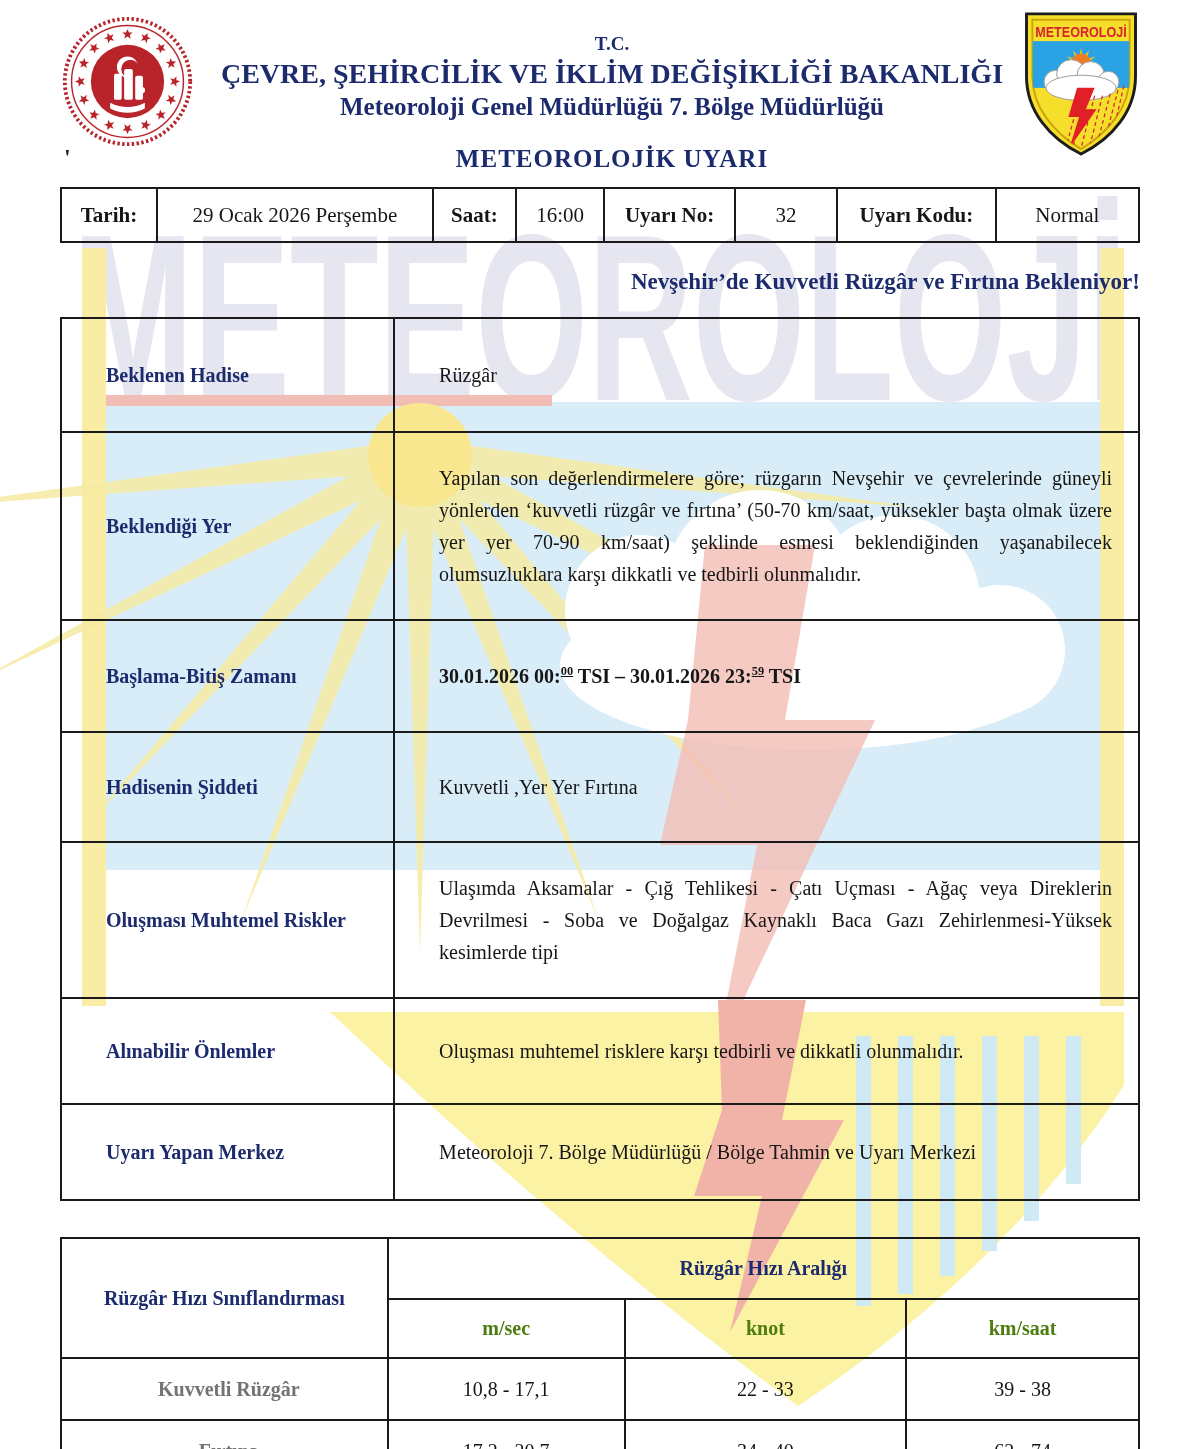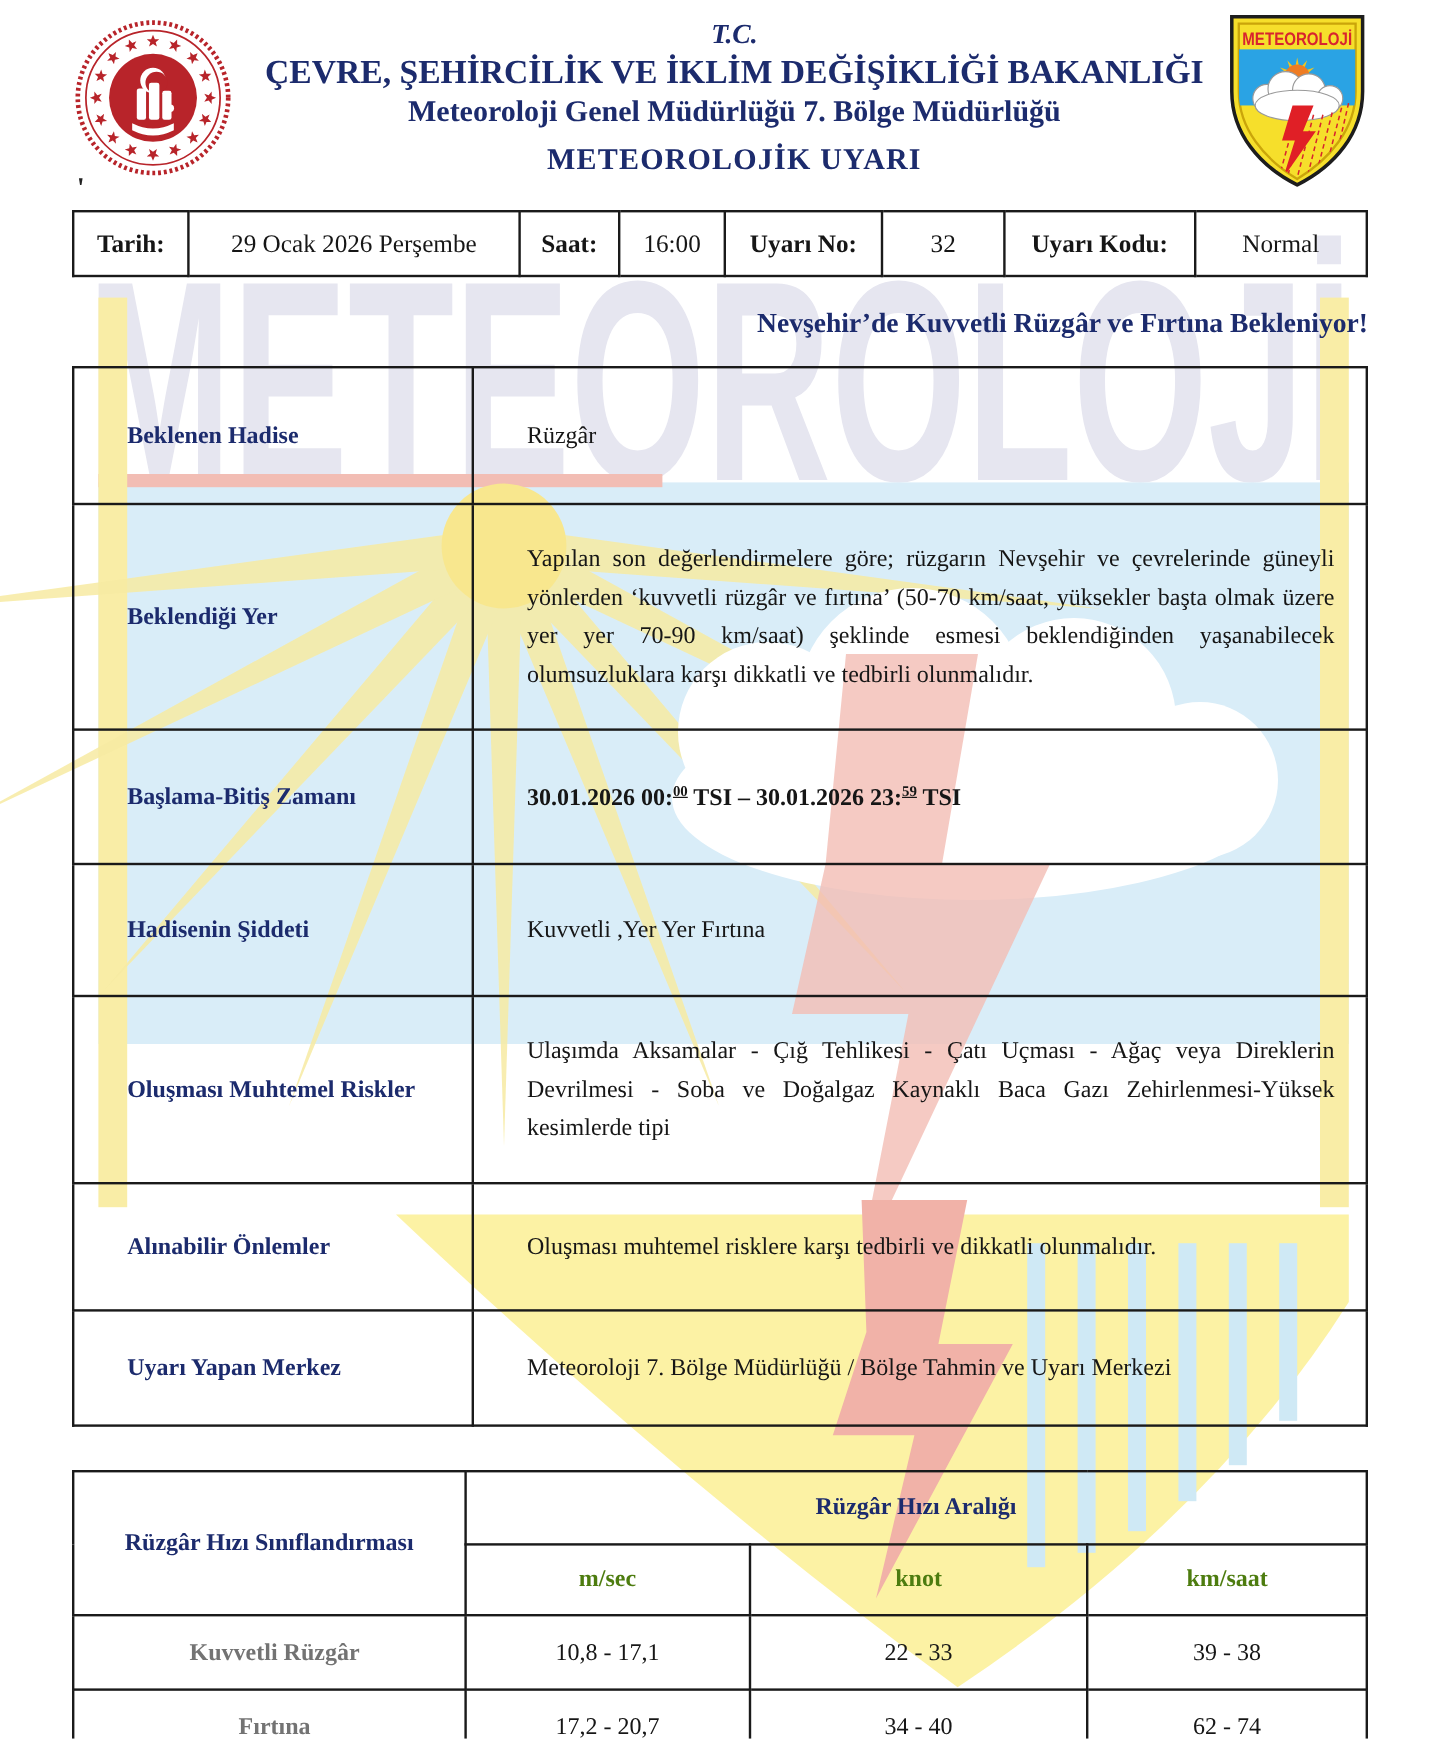--- a/index.html
+++ b/index.html
@@ -9,24 +9,24 @@
     font-family:"Liberation Serif", serif; color:#161616;
   }
   .watermark { position:absolute; inset:0; z-index:0; pointer-events:none; }
   .content { position:relative; z-index:1; padding:8px 60px 0 60px; }
 
   
   .doc-header { display:flex; align-items:flex-start; }
   .emblem-wrap { width:150px; padding-top:6px; }
   .logo-wrap { width:126px; padding-top:2px; text-align:right; }
   .header-text { flex:1; text-align:center; color:#1c2b6d; font-weight:bold; }
-  .h-tc { font-size:23px; margin-top:8px;font-style:italic; }
+  .h-tc { font-size:19px; margin-top:25px; }
   .h-ministry { font-size:28px; margin-top:3px; }
   .h-directorate { font-size:25px; margin-top:3px; }
-  .h-doctype { font-size:25px; margin-top:12px; letter-spacing:1px; }
+  .h-doctype { font-size:25px; margin-top:24px; letter-spacing:1px; }
   .tick { position:absolute; left:64px; top:144px; font-size:24px; font-weight:bold; color:#222; z-index:2; }
 
   
   table { border-collapse:collapse; width:100%; table-layout:fixed; }
   td { border:2.5px solid #1a1a1a; vertical-align:middle; }
 
   
   .info-bar { margin-top:14px; }
   .info-bar td { height:50px; text-align:center; font-size:21px; background:transparent; }
   .ib-label { background:#fafae6; font-weight:bold;border-radius:10px; }

